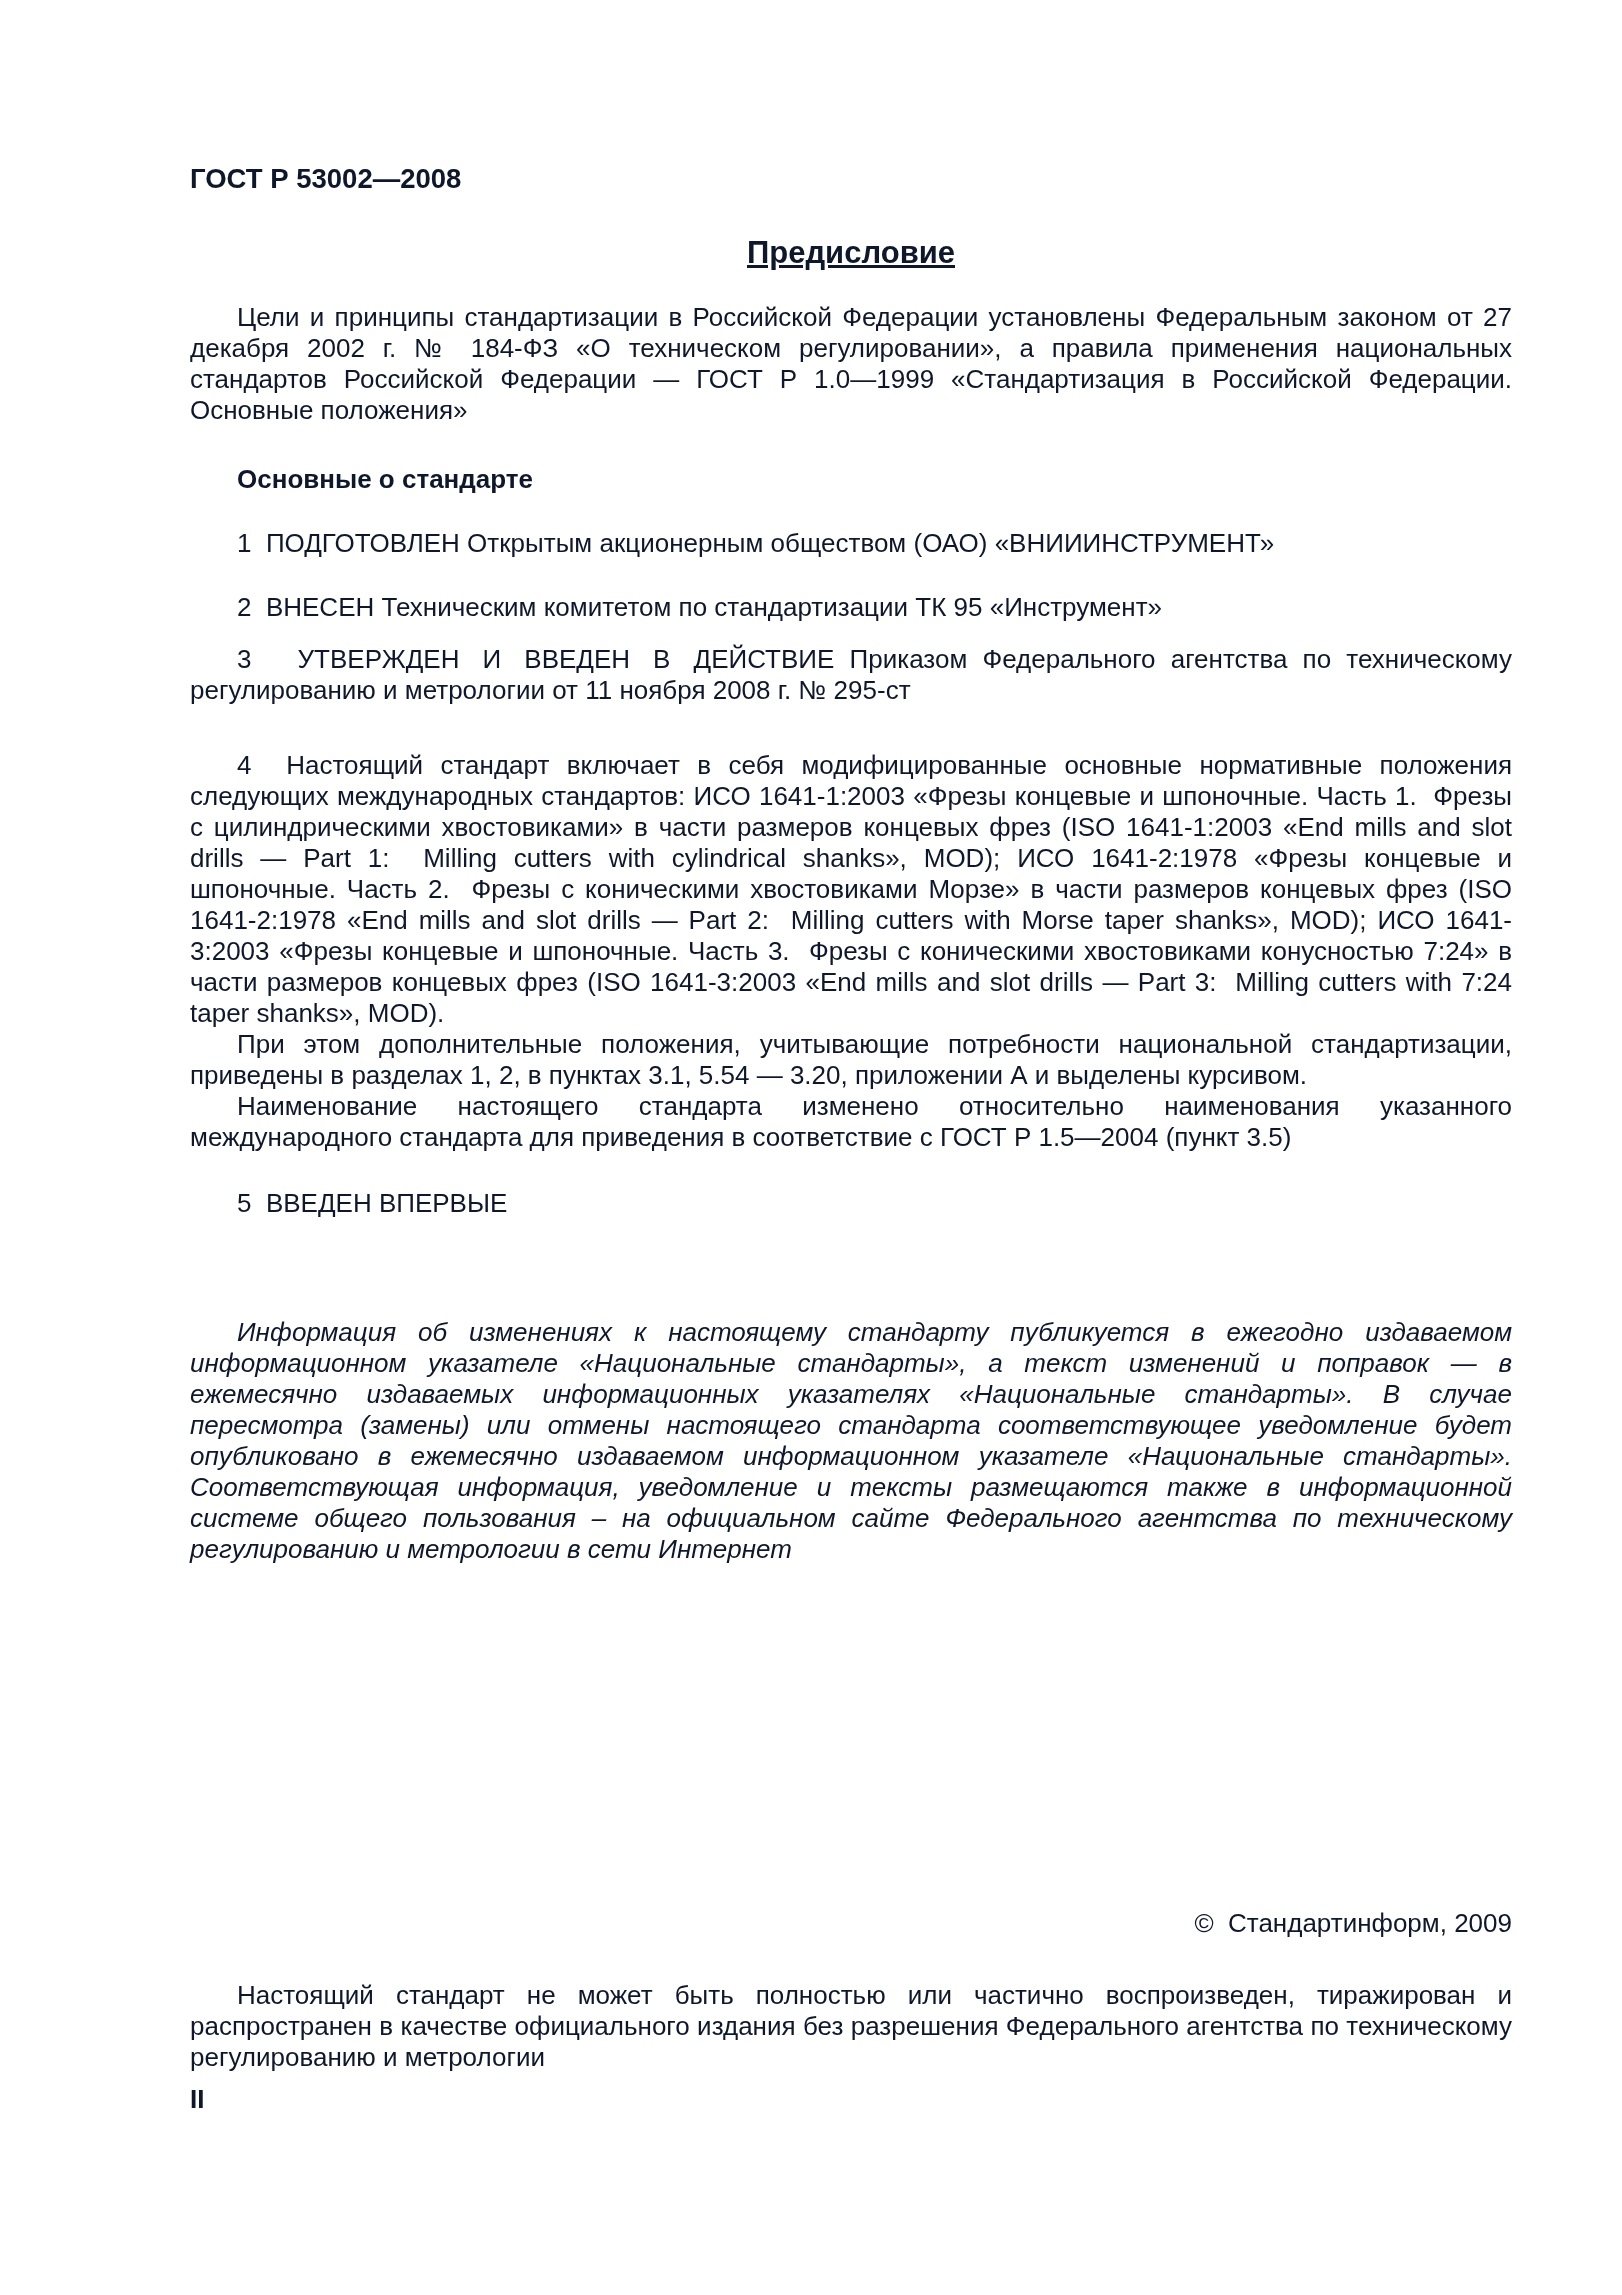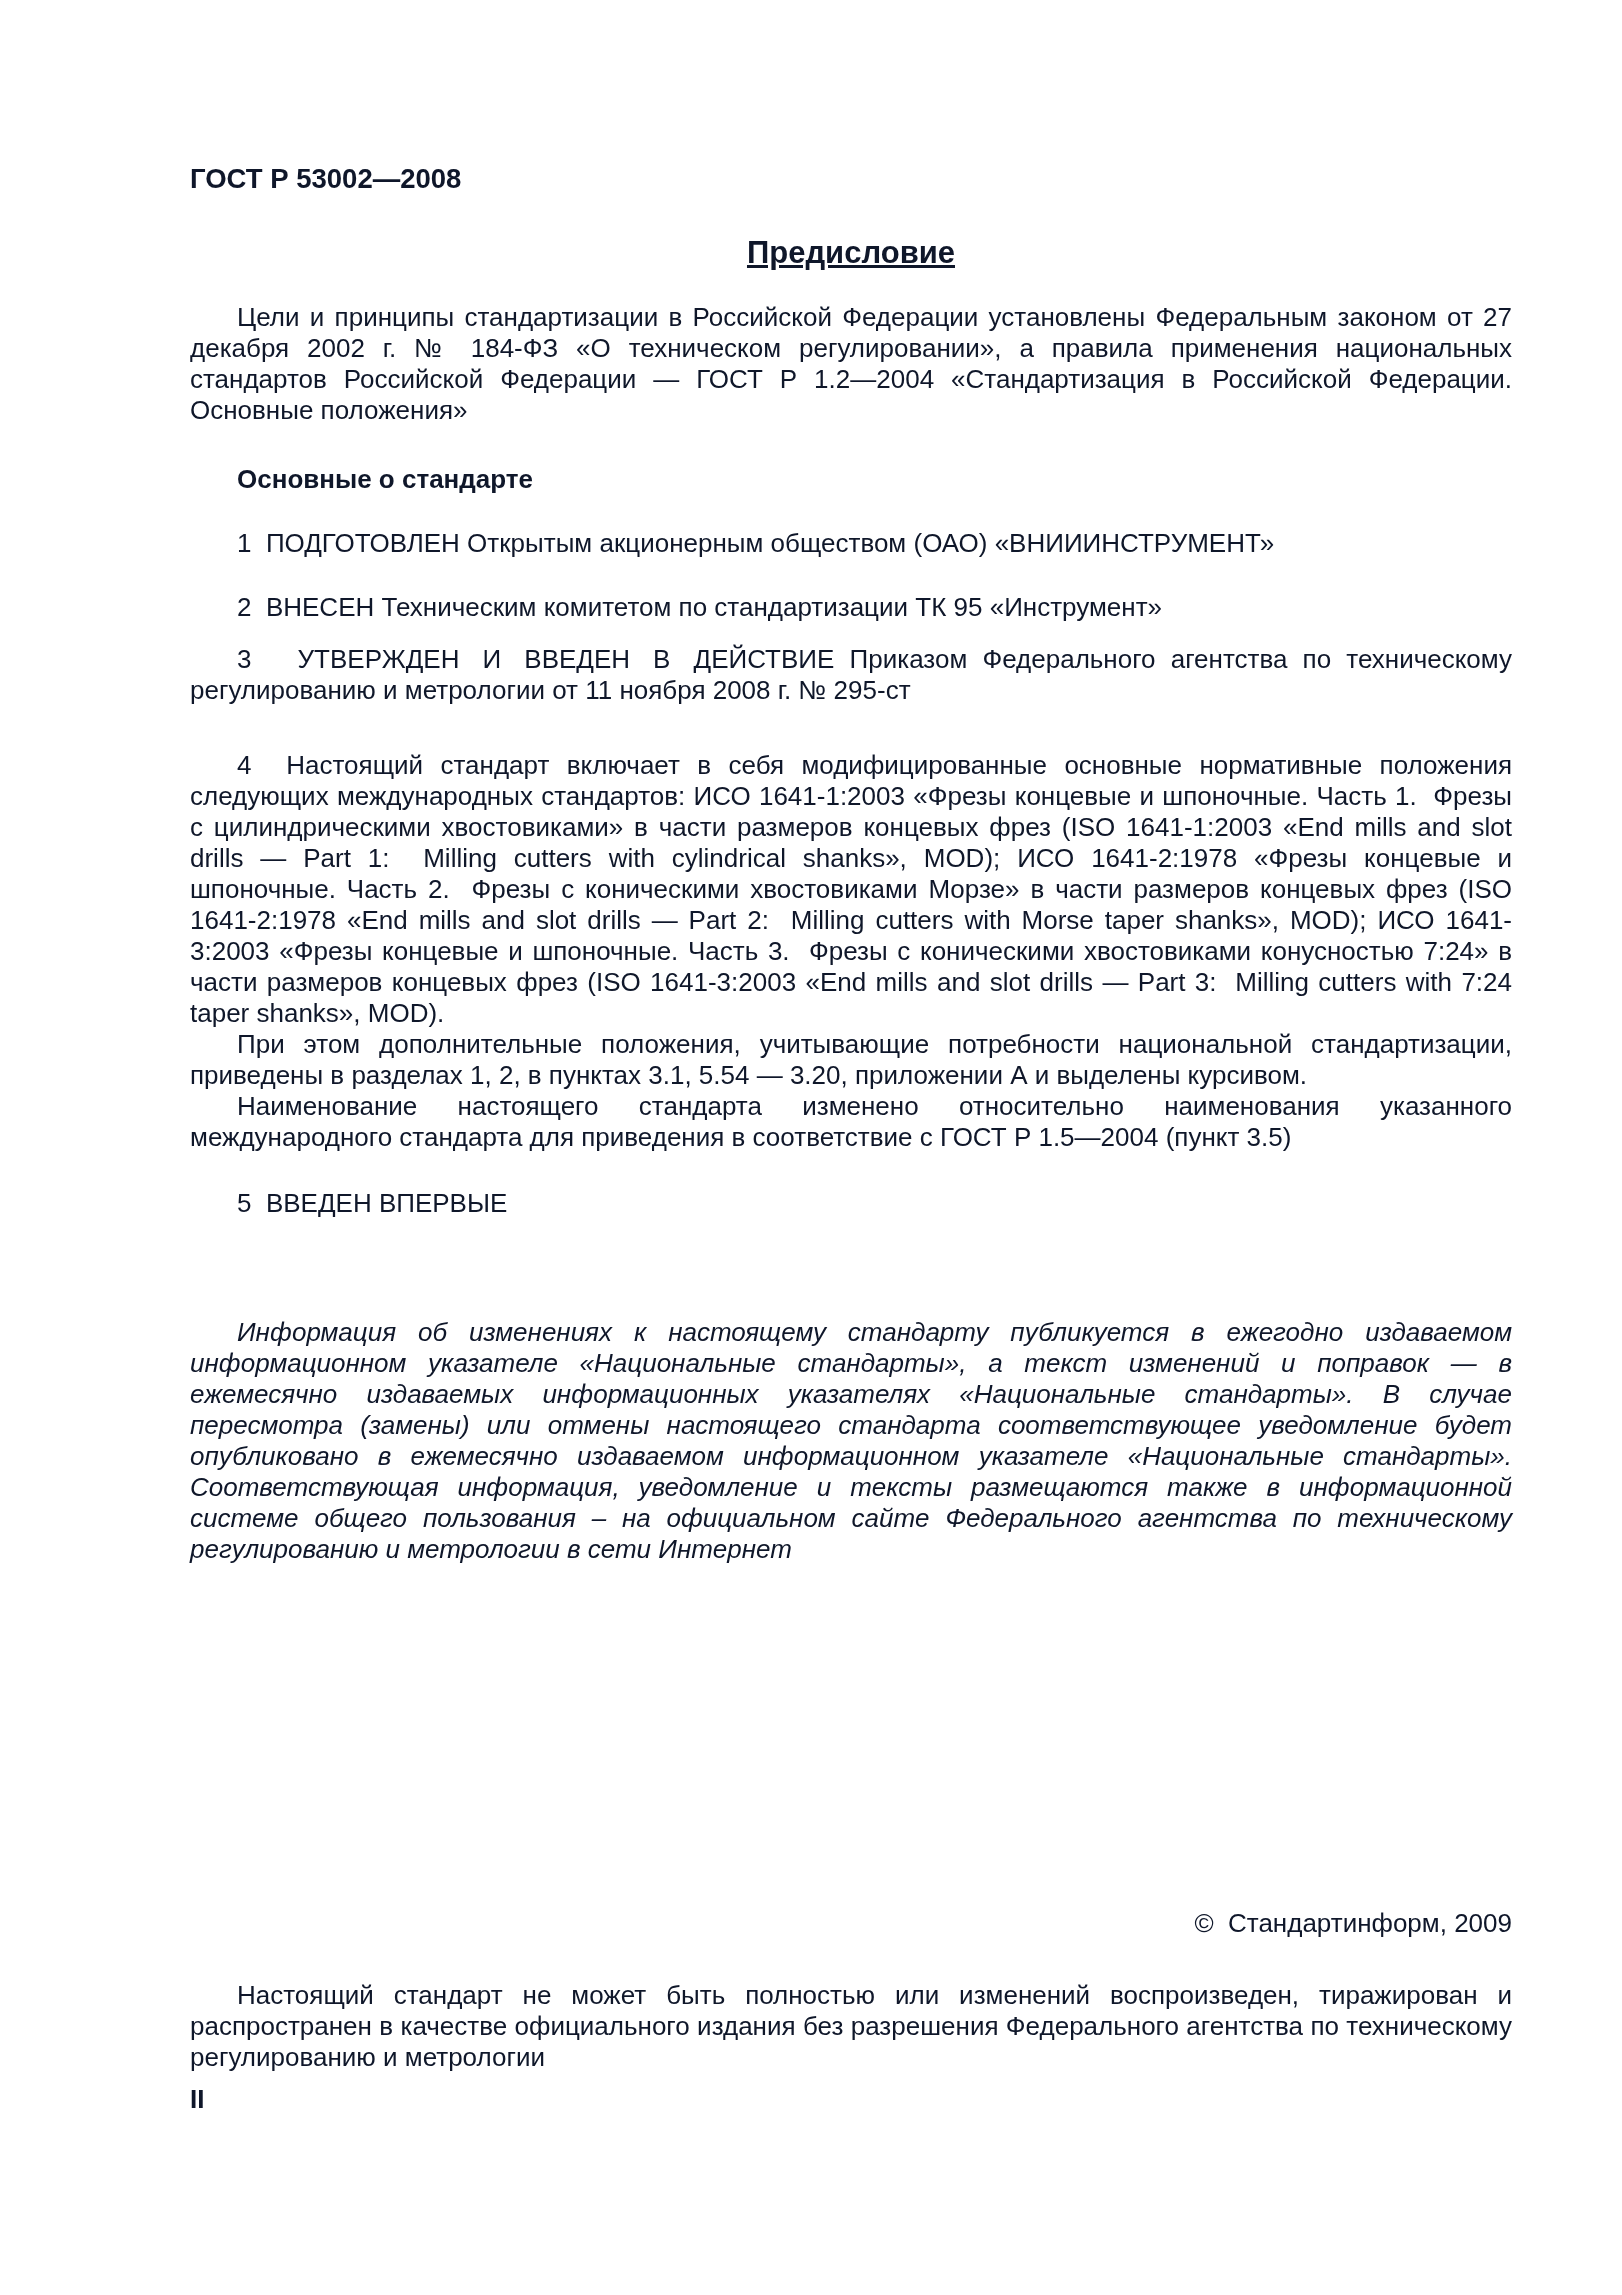--- a/index.html
+++ b/index.html
@@ -74,21 +74,21 @@
 </style>
 </head>
 <body>
 
 <div class="page">
 
   <div class="block doc-code">ГОСТ Р 53002—2008</div>
 
   <div class="block page-title">Предисловие</div>
 
-  <p class="block para intro">Цели и принципы стандартизации в Российской Федерации установлены Федеральным законом от 27 декабря 2002 г. № 184-ФЗ «О техническом регулировании», а правила применения национальных стандартов Российской Федерации — ГОСТ Р 1.2—2004 «Стандартизация в Российской Федерации. Основные положения»</p>
+  <p class="block para intro">Цели и принципы стандартизации в Российской Федерации установлены Федеральным законом от 27 декабря 2002 г. № 184-ФЗ «О техническом регулировании», а правила применения национальных стандартов Российской Федерации — ГОСТ Р 1.0—1999 «Стандартизация в Российской Федерации. Основные положения»</p>
 
   <div class="block info-heading">Основные о стандарте</div>
 
   <p class="block para item1">1&nbsp; ПОДГОТОВЛЕН Открытым акционерным обществом (ОАО) «ВНИИИНСТРУМЕНТ»</p>
 
   <p class="block para item2">2&nbsp; ВНЕСЕН Техническим комитетом по стандартизации ТК 95 «Инструмент»</p>
 
   <p class="block para item3"><span class="caps-spaced">3&nbsp; УТВЕРЖДЕН И ВВЕДЕН В ДЕЙСТВИЕ</span> <span>Приказом Федерального агентства по техническому регулированию и метрологии от 11 ноября 2008 г. № 295-ст</span></p>
 
   <div class="block item4-group">
@@ -96,18 +96,18 @@
     <p class="para">При этом дополнительные положения, учитывающие потребности национальной стандартизации, приведены в разделах 1, 2, в пунктах 3.1, 5.54 — 3.20, приложении А и выделены курсивом.</p>
     <p class="para">Наименование настоящего стандарта изменено относительно наименования указанного международного стандарта для приведения в соответствие с ГОСТ Р 1.5—2004 (пункт 3.5)</p>
   </div>
 
   <p class="block para item5">5&nbsp; ВВЕДЕН ВПЕРВЫЕ</p>
 
   <p class="block para amendment">Информация об изменениях к настоящему стандарту публикуется в ежегодно издаваемом информационном указателе «Национальные стандарты», а текст изменений и поправок — в ежемесячно издаваемых информационных указателях «Национальные стандарты». В случае пересмотра (замены) или отмены настоящего стандарта соответствующее уведомление будет опубликовано в ежемесячно издаваемом информационном указателе «Национальные стандарты». Соответствующая информация, уведомление и тексты размещаются также в информационной системе общего пользования – на официальном сайте Федерального агентства по техническому регулированию и метрологии в сети Интернет</p>
 
   <div class="block copyright">©&nbsp; Стандартинформ, 2009</div>
 
-  <p class="block para footer-note">Настоящий стандарт не может быть полностью или изменений воспроизведен, тиражирован и распространен в качестве официального издания без разрешения Федерального агентства по техническому регулированию и метрологии</p>
+  <p class="block para footer-note">Настоящий стандарт не может быть полностью или частично воспроизведен, тиражирован и распространен в качестве официального издания без разрешения Федерального агентства по техническому регулированию и метрологии</p>
 
   <div class="block page-number">II</div>
 
 </div>
 
 
 </body></html>

